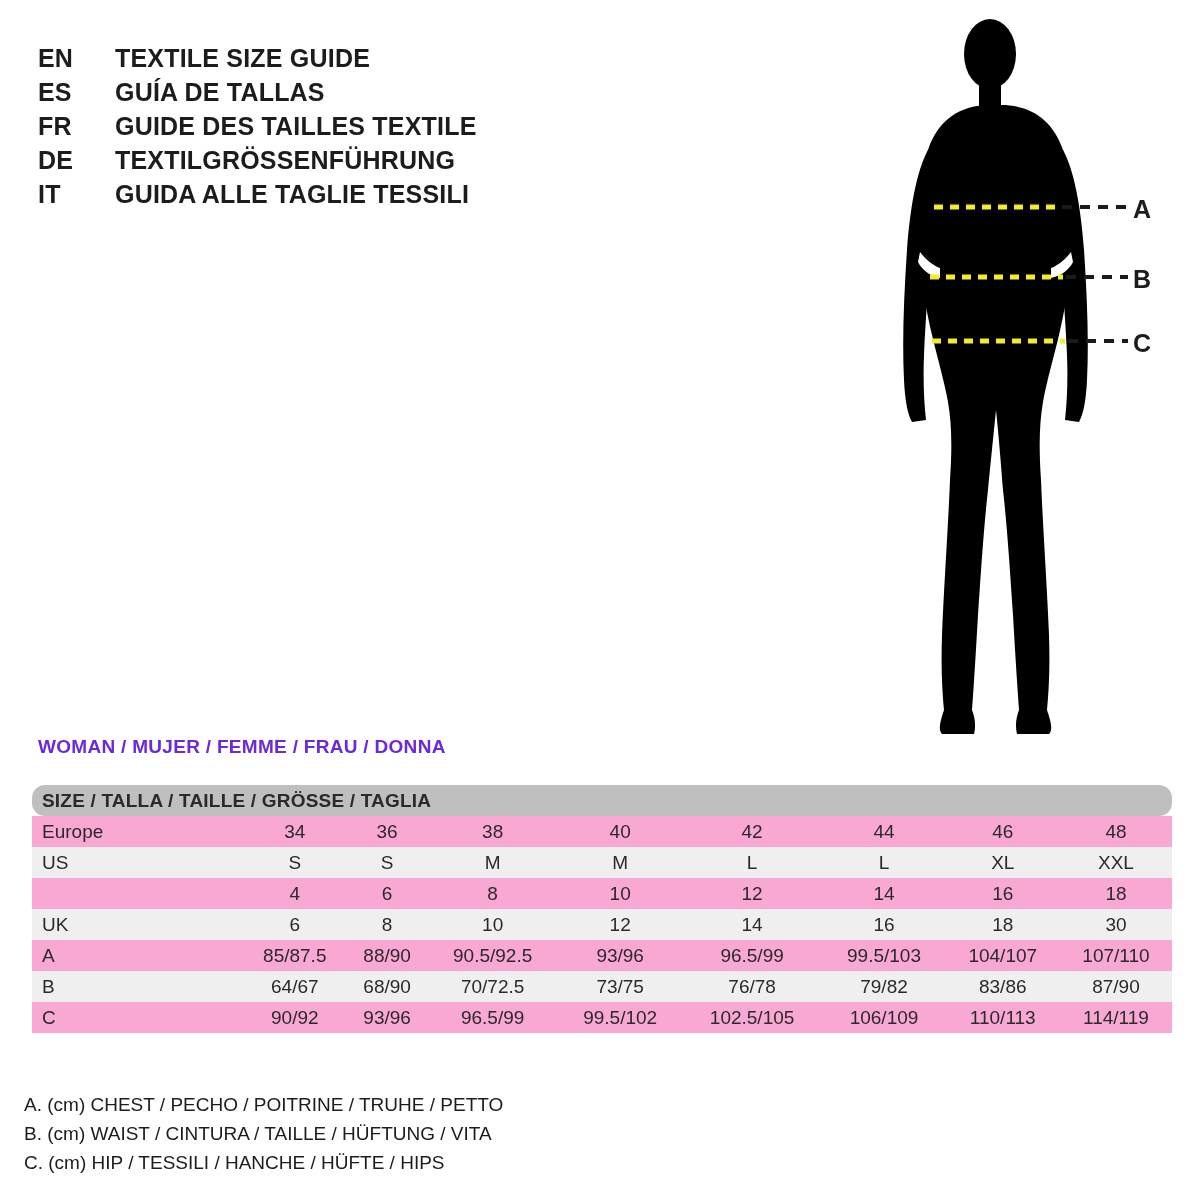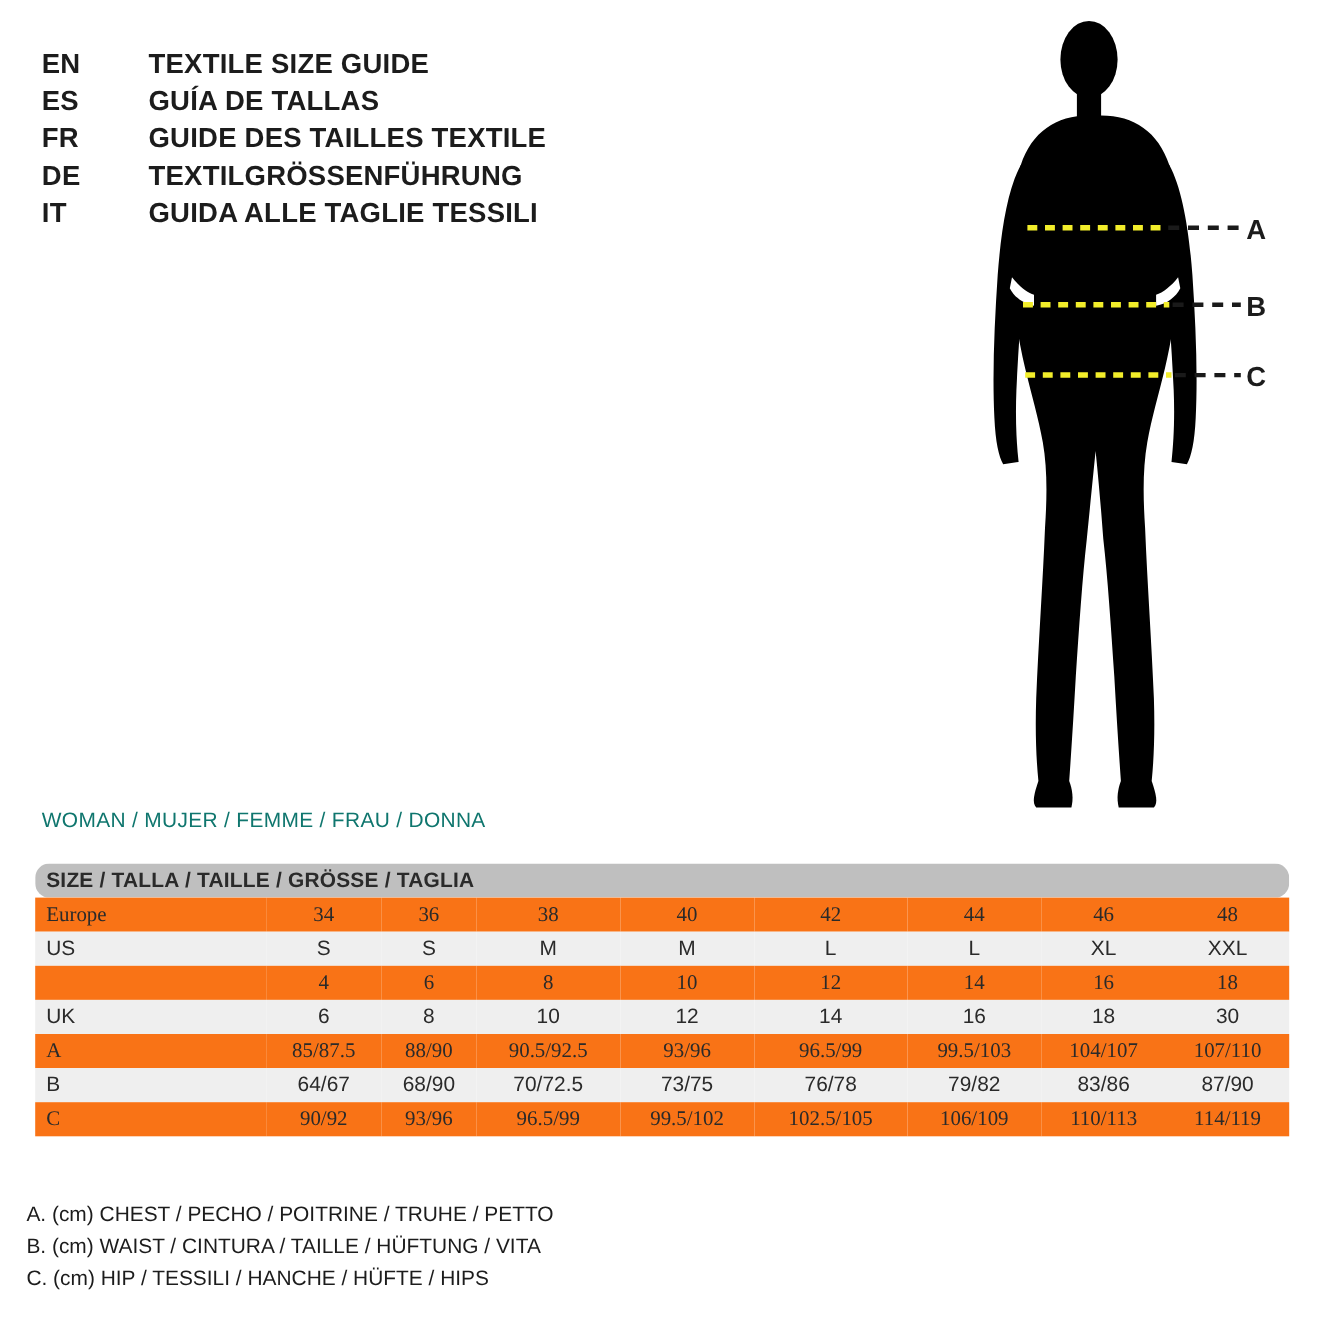--- a/index.html
+++ b/index.html
@@ -24,21 +24,20 @@
     width: 560px;
   }
   .title-row {
     display: flex;
     align-items: baseline;
     height: 34px;
     font-size: 25px;
     font-weight: bold;
     letter-spacing: 0.2px;
     color: #1c1c1c;
-    gap: 20px;
   }
   .title-lang {
     width: 77px;
     flex: 0 0 77px;
   }
   .title-text {
     white-space: nowrap;
     margin-top: 16px;
   }
 
@@ -61,23 +60,23 @@
     font-weight: bold;
     color: #1c1c1c;
   }
 
   
   #section-caption {
     position: absolute;
     left: 38px;
     top: 736px;
     font-size: 19px;
-    font-weight: normal;
+    font-weight: bold;
     letter-spacing: 0.3px;
-    color: #0f766e;
+    color: #6d28d9;
   }
 
   
   #size-table {
     position: absolute;
     left: 32px;
     top: 785px;
     width: 1140px;
     border-collapse: collapse;
     font-size: 19px;
@@ -97,21 +96,21 @@
     font-size: 19px;
     letter-spacing: 0.2px;
     border-radius: 13px;
   }
   #size-table td.row-label {
     text-align: left;
     padding-left: 10px;
   }
   tr.head-row { background: #bfbfbf; }
   tr.band-light { background: #efefef; margin-top: 24px; }
-  tr.band-white { background: #f97316; font-family: Liberation Serif, serif; }
+  tr.band-white { background: #f9a8d4; }
 
   
   #footnotes {
     position: absolute;
     left: 24px;
     top: 1090px;
     font-size: 19px;
     color: #1c1c1c;
   }
   .footnote {

